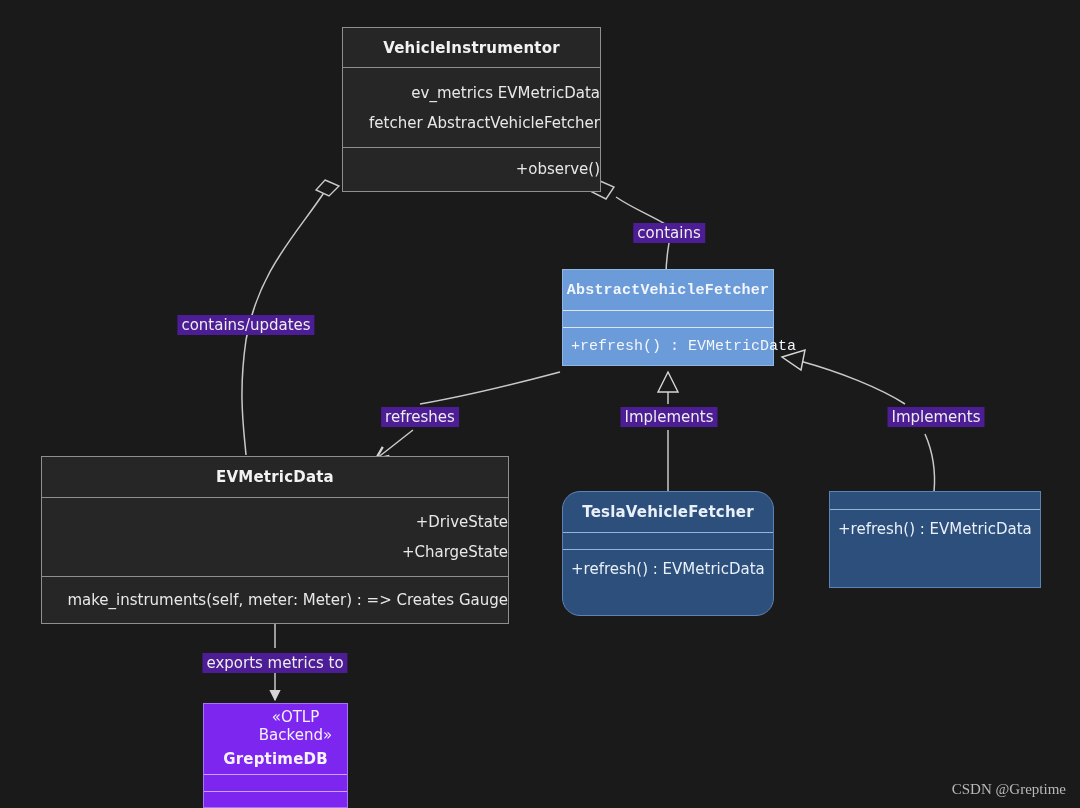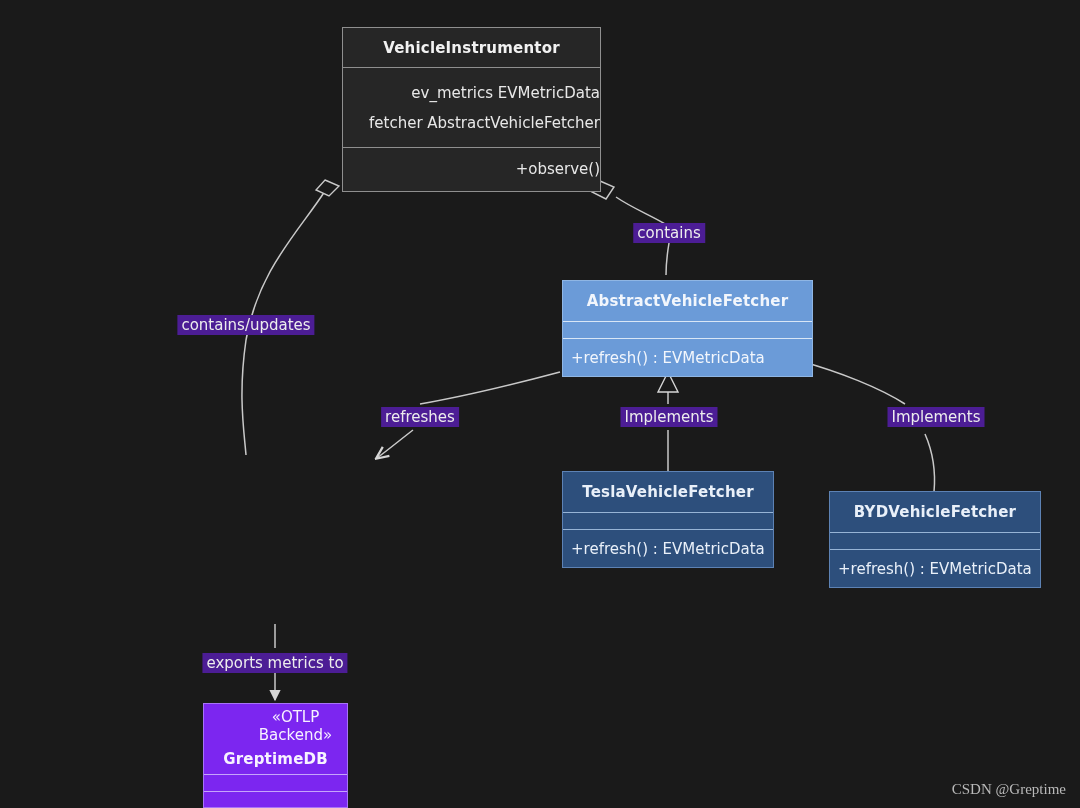--- a/index.html
+++ b/index.html
@@ -173,45 +173,54 @@
     </div>
     <div class="compartment" style="padding:10px 0 10px 8px; gap:12px; height:80px;">
       <div class="member">ev_metrics EVMetricData</div>
       <div class="member">fetcher AbstractVehicleFetcher</div>
     </div>
     <div class="compartment" style="padding:0 0 0 8px; height:45px;">
       <div class="member">+observe()</div>
     </div>
   </div>
 
-  <div class="node blue-light" style="left:562px; top:280px; width:251px; height:97px;">
+  <div class="node blue-light" style="left:562px; top:269px; width:212px; height:97px;font-family:Liberation Mono, monospace;">
     <div class="compartment" style="height:40px;">
       <div class="title">AbstractVehicleFetcher</div>
     </div>
     <div class="compartment" style="height:17px;"></div>
     <div class="compartment" style="padding:0 0 0 8px; height:38px;">
       <div class="member">+refresh() : EVMetricData</div>
     </div>
   </div>
 
-
-  <div class="node blue-dark" style="left:562px; top:471px; width:212px; height:97px;">
+  <div class="node dark" style="left:41px; top:456px; width:468px; height:168px;">
+    <div class="compartment" style="height:41px;">
+      <div class="title">EVMetricData</div>
+    </div>
+    <div class="compartment" style="padding:10px 0 10px 9px; gap:12px; height:79px;">
+      <div class="member">+DriveState</div>
+      <div class="member">+ChargeState</div>
+    </div>
+    <div class="compartment" style="padding:0 0 0 9px; height:48px;">
+      <div class="member">make_instruments(self, meter: Meter) : =&gt; Creates Gauge</div>
+    </div>
+  </div>
+
+  <div class="node blue-dark" style="left:562px; top:491px; width:212px; height:125px;border-radius:18px;">
     <div class="compartment" style="height:40px;">
       <div class="title">TeslaVehicleFetcher</div>
     </div>
     <div class="compartment" style="height:17px;"></div>
     <div class="compartment" style="padding:0 0 0 8px; height:38px;">
       <div class="member">+refresh() : EVMetricData</div>
     </div>
   </div>
 
   <div class="node blue-dark" style="left:829px; top:491px; width:212px; height:97px;">
-    <div class="compartment" style="height:40px;">
-      <div class="title">BYDVehicleFetcher</div>
-    </div>
     <div class="compartment" style="height:17px;"></div>
     <div class="compartment" style="padding:0 0 0 8px; height:38px;">
       <div class="member">+refresh() : EVMetricData</div>
     </div>
   </div>
 
   <div class="node purple" style="left:203px; top:703px; width:145px; height:105px;">
     <div class="compartment" style="padding:6px 0 8px 0; gap:6px; height:70px;">
       <div class="stereotype">«OTLP Backend»</div>
       <div class="title">GreptimeDB</div>

